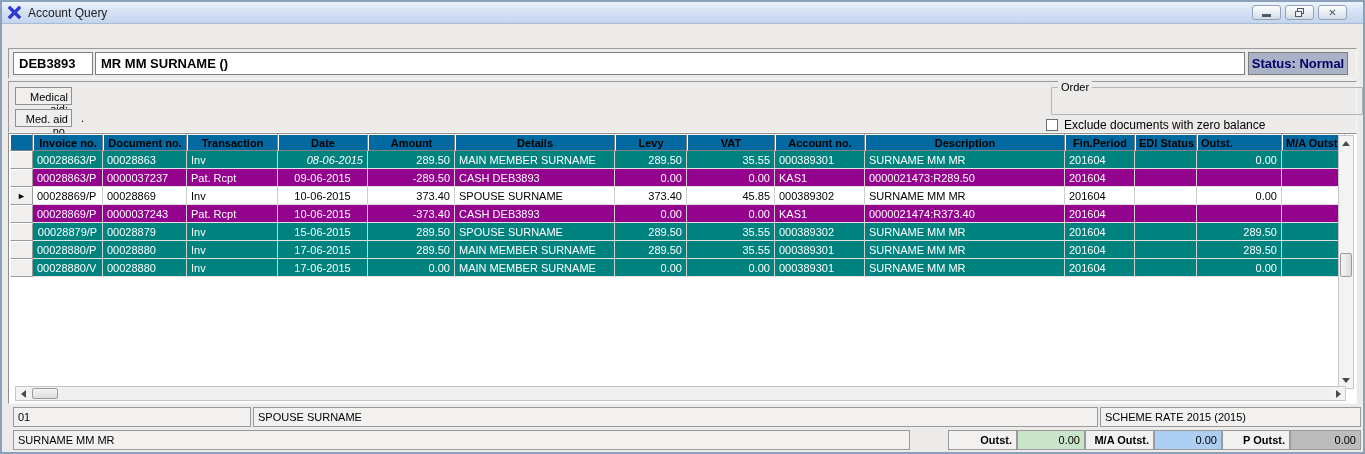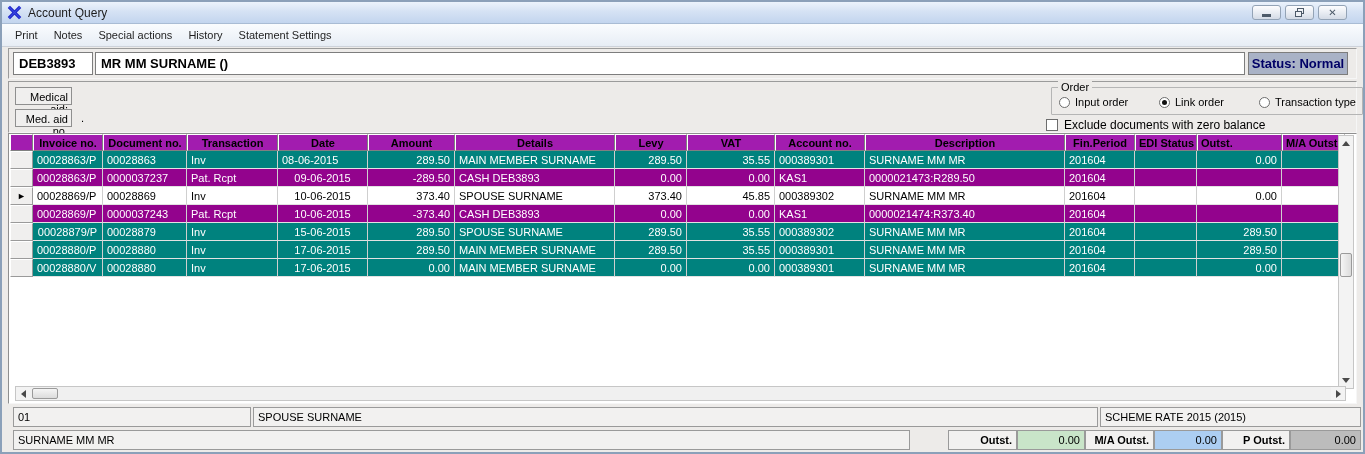--- a/index.html
+++ b/index.html
@@ -63,21 +63,21 @@
   .radio-circle.checked::after { content:""; position:absolute; left:2px; top:2px;
     width:5px; height:5px; border-radius:50%; background:#111; }
   .chk-row { position:absolute; left:1037px; top:36px; display:flex; align-items:center;
     font-size:12px; color:#000; }
   .chk-box { width:12px; height:12px; background:#fff; border:1px solid #6d6d6d; margin-right:6px; }
   
   .grid-panel { top:131px; height:271px; background:#fff;
     border-color:#8f8f8f #f6f6f6 #f6f6f6 #8f8f8f; }
   table.grid { border-collapse:separate; border-spacing:0; table-layout:fixed;
     width:1335px; position:absolute; left:1px; top:0; font-size:11px; }
-  .hcell { height:17px; background:#a21caf; font-weight:bold; color:#000;
+  .hcell { height:17px; background:#0369a1; font-weight:bold; color:#000;
     border-top:1px solid #fff; border-left:1px solid #fff;
     border-right:1px solid #808080; border-bottom:1px solid #808080;
     padding:0 3px; overflow:hidden; white-space:nowrap; }
   td.cell { height:18px; padding:0 4px; overflow:hidden; white-space:nowrap;
     border-right:1px solid #cfcfcf; border-bottom:1px solid #e2e2e2; }
   tr.r-teal td.cell { background:var(--teal); color:#fff; }
   tr.r-purple td.cell { background:var(--purple); color:#fff; }
   tr.r-white td.cell { background:#fff; color:#000; }
   td.selcell { background:#f0efee; border-top:1px solid #fff; border-left:1px solid #fff;
     border-right:1px solid #9a9a9a; border-bottom:1px solid #9a9a9a;
@@ -125,55 +125,34 @@
             <span class="b b1"></span>
             <span class="b b2"></span>
           </span>
         </div>
       <div class="win-btn">
           <span class="glyph-close">✕</span>
         </div>
     </div>
   </div>
 
-  <div class="menubar" id="menubar">
-      <span class="menu-item">Print</span>
-      <span class="menu-item">Notes</span>
-      <span class="menu-item">Special actions</span>
-      <span class="menu-item">History</span>
-      <span class="menu-item">Statement Settings</span>
-    </div>
 
   <div class="panel hdr-panel">
     <div class="editbox code-box">DEB3893</div>
     <div class="editbox name-box">MR MM SURNAME ()</div>
     <div class="status-box">Status: Normal</div>
   </div>
 
   <div class="panel med-panel">
     <div class="lblbox" style="top:5px;">Medical aid:</div>
     <div class="lblbox" style="top:27px;">Med. aid no.</div>
     <div class="lblval" style="top:30px;">.</div>
 
     <div class="groupbox">
       <span class="legend">Order</span>
-      <div class="radio-row" id="order-options">
-          <span class="radio-opt">
-            <span class="radio-circle"></span>
-            <span>Input order</span>
-          </span>
-          <span class="radio-opt">
-            <span class="radio-circle checked"></span>
-            <span>Link order</span>
-          </span>
-          <span class="radio-opt">
-            <span class="radio-circle"></span>
-            <span>Transaction type</span>
-          </span>
-        </div>
     </div>
 
     <div class="chk-row">
       <span class="chk-box"></span>
       <span>Exclude documents with zero balance</span>
     </div>
   </div>
 
   <div class="panel grid-panel">
     <table class="grid" id="grid-table">
@@ -212,21 +191,21 @@
             <th class="hcell" style="text-align: left;">Outst.</th>
             <th class="hcell" style="text-align: left;">M/A Outst.</th>
           </tr>
         </thead>
         <tbody>
           <tr class="row r-teal">
             <td class="selcell"></td>
             <td class="cell" style="text-align: left;">00028863/P</td>
             <td class="cell" style="text-align: left;">00028863</td>
             <td class="cell" style="text-align: left;">Inv</td>
-            <td class="cell" style="text-align: left;">08-06-2015</td>
+            <td class="cell" style="text-align: right; font-style: italic;">08-06-2015</td>
             <td class="cell" style="text-align: right;">289.50</td>
             <td class="cell" style="text-align: left;">MAIN MEMBER SURNAME</td>
             <td class="cell" style="text-align: right;">289.50</td>
             <td class="cell" style="text-align: right;">35.55</td>
             <td class="cell" style="text-align: left;">000389301</td>
             <td class="cell" style="text-align: left;">SURNAME MM MR</td>
             <td class="cell" style="text-align: left;">201604</td>
             <td class="cell" style="text-align: left;"></td>
             <td class="cell" style="text-align: right;">0.00</td>
             <td class="cell" style="text-align: right;"></td>

